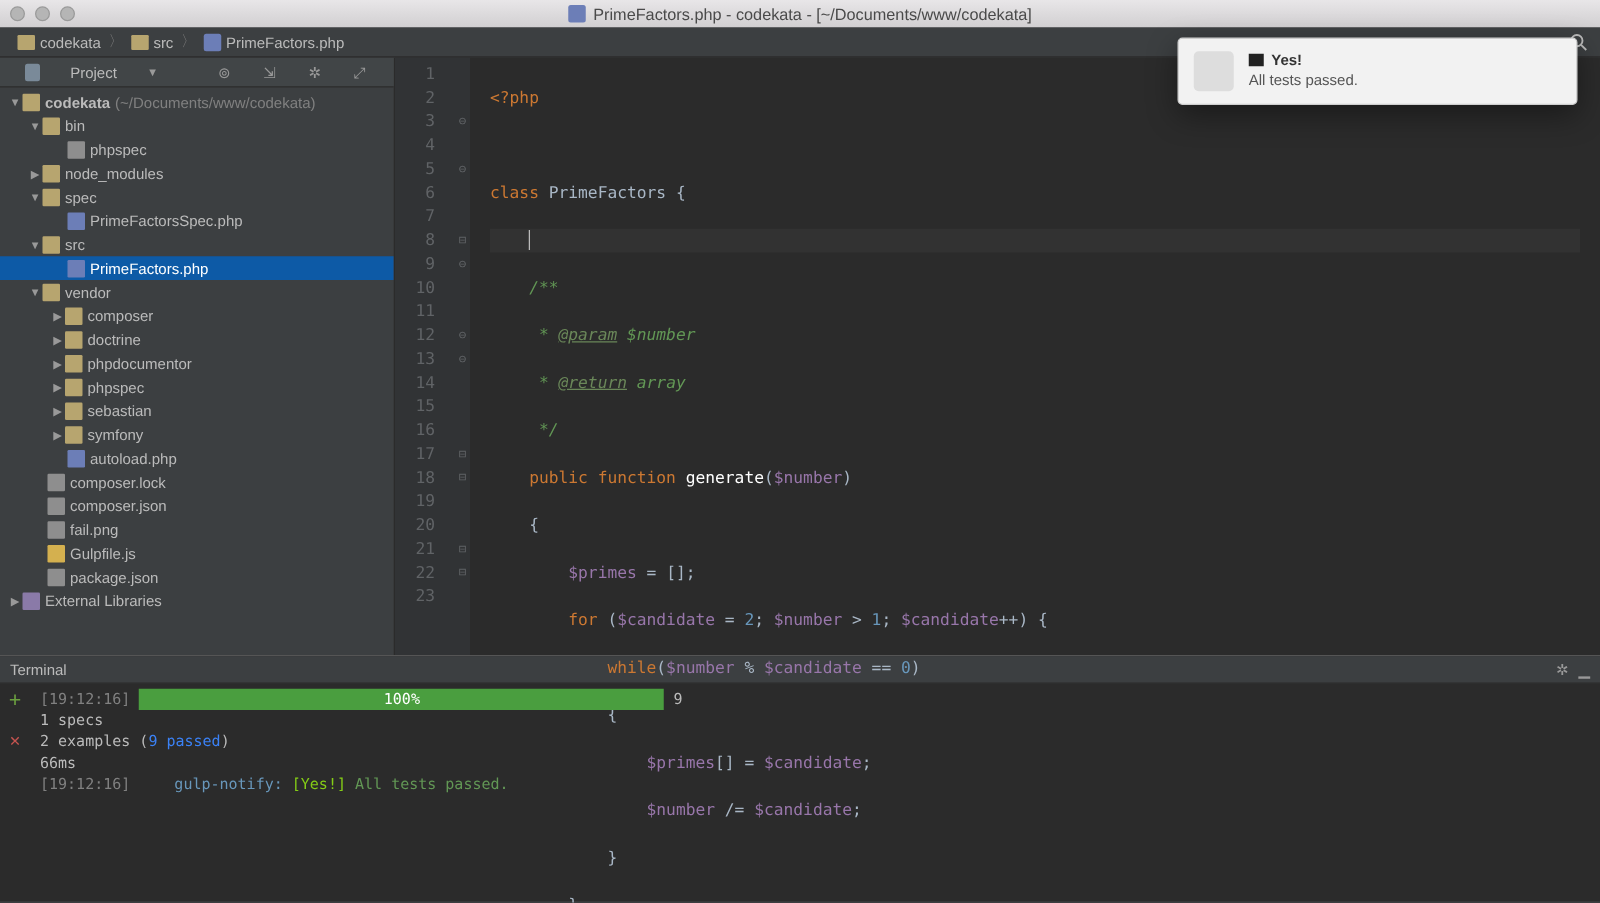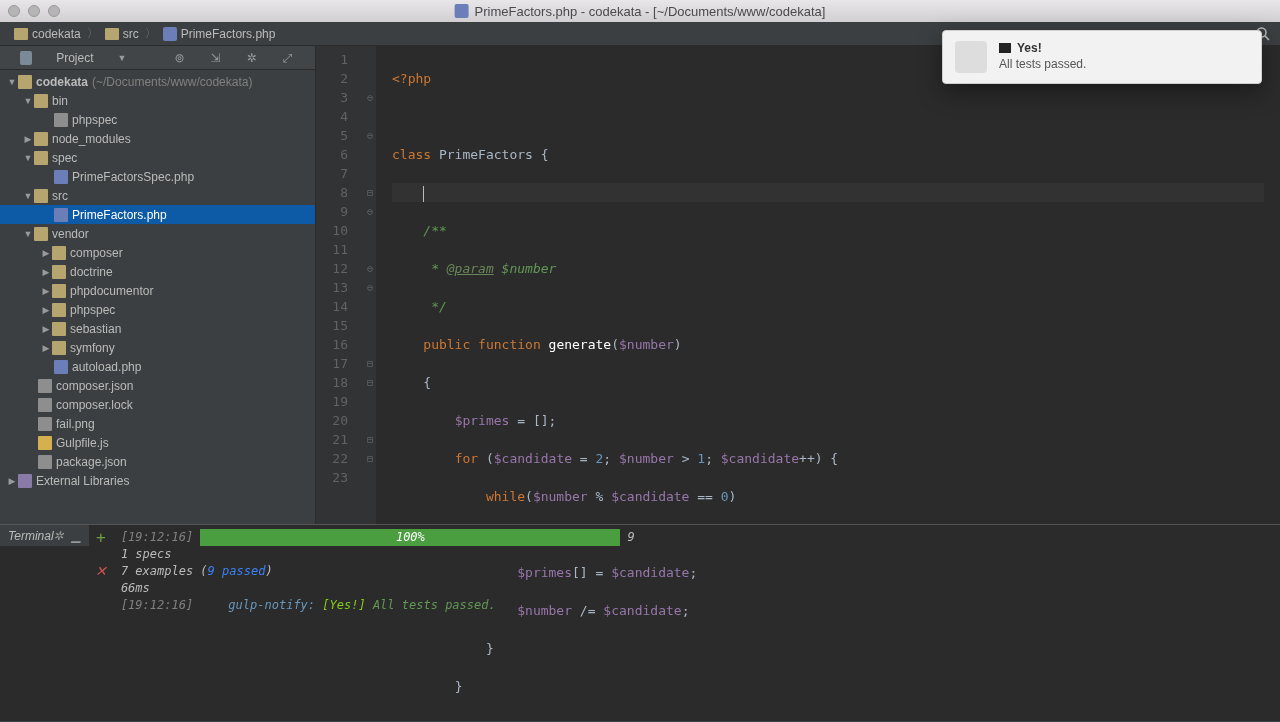--- a/index.html
+++ b/index.html
@@ -98,21 +98,21 @@
   border-radius: 4px; padding: 10px 12px; display: flex; gap: 12px;
   box-shadow: 0 8px 24px rgba(0,0,0,0.4); color: #333;
   z-index: 50;
 }
 .notification .not-icon { width: 32px; height: 32px; background: #ddd; border-radius: 4px; }
 .notification .not-body .not-title { font-weight: 600; display:flex; align-items:center; gap:6px; }
 .notification .not-body .not-title .term-icon { width:12px; height:10px; background:#222; display:inline-block;}
 .notification .not-body .not-msg { color: #555; margin-top: 2px; }
 
 
-.terminal-panel { height: 197px; background: #2b2b2b; border-top: 1px solid #555; display:flex; flex-direction:row;font-style:italic; }
+.terminal-panel { height: 197px; background: #2b2b2b; border-top: 1px solid #555; display:flex; flex-direction:column; }
 .terminal-tab { height: 22px; background: #3c3f41; border-bottom:1px solid #2b2b2b; display:flex; align-items:center; padding:0 8px; color:#bbb; font-size:12px; justify-content: space-between;}
 .terminal-tab .right-icons { display:flex; gap:8px; }
 .terminal-body { flex:1; font-family: Menlo, Consolas, monospace; font-size:12px; padding: 4px 8px; line-height:17px; color:#bbb; position:relative;}
 .term-gutter { position:absolute; left:0; top:4px; width:24px; }
 .term-gutter .plus { color:#6a9e3f; font-size:16px; text-align:center; }
 .term-gutter .x { color:#c75450; font-size:14px; text-align:center; }
 .term-lines { margin-left: 24px; }
 .ts { color: #808080; }
 .bar { display:inline-block; background:#4a9e3f; color:#fff; padding:0 4px; width: 420px; text-align:center;}
 .passed { color: #3b82f6; }
@@ -243,26 +243,26 @@
       <div class="tree-row" style="padding-left:40px">
           <span class="arrow">▶</span>
           <span class="icon icon-dir"></span>
           <span>symfony</span>
         </div>
       <div class="tree-row" style="padding-left:54px">
           <span class="icon icon-file-php"></span>
           <span>autoload.php</span>
         </div>
       <div class="tree-row" style="padding-left:38px">
+          <span class="icon icon-file-lock"></span>
+          <span>composer.lock</span>
+        </div>
+      <div class="tree-row" style="padding-left:38px">
           <span class="icon icon-file-json"></span>
           <span>composer.json</span>
-        </div>
-      <div class="tree-row" style="padding-left:38px">
-          <span class="icon icon-file-lock"></span>
-          <span>composer.lock</span>
         </div>
       <div class="tree-row" style="padding-left:38px">
           <span class="icon icon-file-png"></span>
           <span>fail.png</span>
         </div>
       <div class="tree-row" style="padding-left:38px">
           <span class="icon icon-file-js"></span>
           <span>Gulpfile.js</span>
         </div>
       <div class="tree-row" style="padding-left:38px">
@@ -328,20 +328,21 @@
         <div>⊟</div>
         <div></div>
     </div>
     <div class="code-area">
 <span class="code-line"><span class="k">&lt;?php</span></span>
 <span class="code-line"></span>
 <span class="code-line"><span class="k">class</span> <span>PrimeFactors {</span></span>
 <span class="code-line hl-line">    <span class="caret-block"></span></span>
 <span class="code-line">    <span class="doc">/**</span></span>
 <span class="code-line">    <span class="doc"> * </span><span class="doc-tag">@param</span><span class="doc"> $number</span></span>
+<span class="code-line">    <span class="doc"> * </span><span class="doc-tag">@return</span><span class="doc"> array</span></span>
 <span class="code-line">    <span class="doc"> */</span></span>
 <span class="code-line">    <span class="k">public</span> <span class="k">function</span> <span class="fn">generate</span><span>(</span><span class="v">$number</span><span>)</span></span>
 <span class="code-line">    <span>{</span></span>
 <span class="code-line">        <span class="v">$primes</span><span> = [];</span></span>
 <span class="code-line">        <span class="k">for</span><span> (</span><span class="v">$candidate</span><span> = </span><span class="n">2</span><span>; </span><span class="v">$number</span><span> &gt; </span><span class="n">1</span><span>; </span><span class="v">$candidate</span><span>++) {</span></span>
 <span class="code-line">            <span class="k">while</span><span>(</span><span class="v">$number</span><span> % </span><span class="v">$candidate</span><span> == </span><span class="n">0</span><span>)</span></span>
 <span class="code-line">            <span>{</span></span>
 <span class="code-line">                <span class="v">$primes</span><span>[] = </span><span class="v">$candidate</span><span>;</span></span>
 <span class="code-line">                <span class="v">$number</span><span> /= </span><span class="v">$candidate</span><span>;</span></span>
 <span class="code-line">            <span>}</span></span>
@@ -365,21 +366,21 @@
   </div>
   <div class="terminal-body">
     <div class="term-gutter">
       <div class="plus">+</div>
       <div style="height:17px"></div>
       <div class="x">✕</div>
     </div>
     <div class="term-lines">
       <div><span class="ts">[19:12:16]</span> <span class="bar">100%</span>  <span>9</span></div>
       <div>1 specs</div>
-      <div><span>7 examples (</span><span class="passed">9 passed</span><span>)</span></div>
+      <div><span>2 examples (</span><span class="passed">9 passed</span><span>)</span></div>
       <div>66ms</div>
       <div><span class="ts">[19:12:16]</span> <span class="notify">gulp-notify:</span> <span class="yes">[Yes!]</span> <span class="allpass">All tests passed.</span></div>
     </div>
   </div>
 </div>
 
 <div class="notification">
   <div class="not-icon"></div>
   <div class="not-body">
     <div class="not-title">

